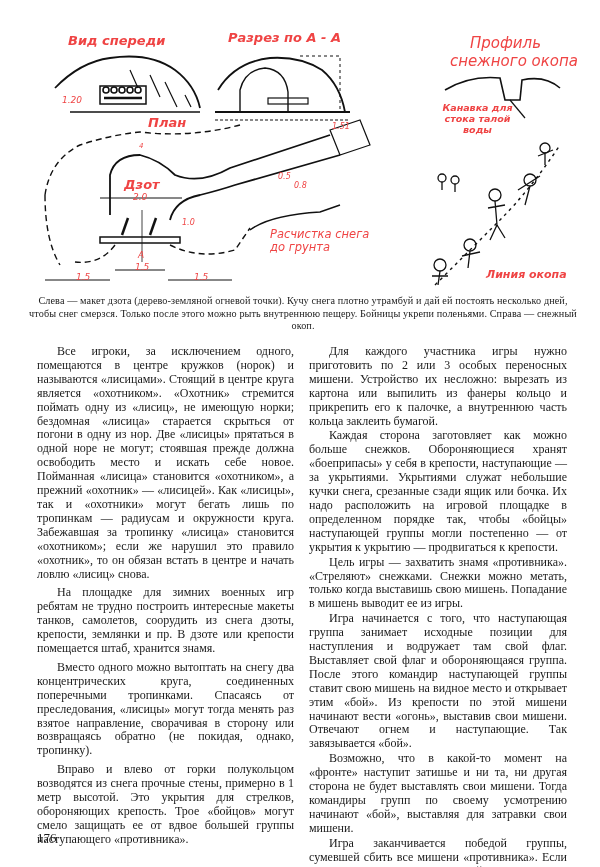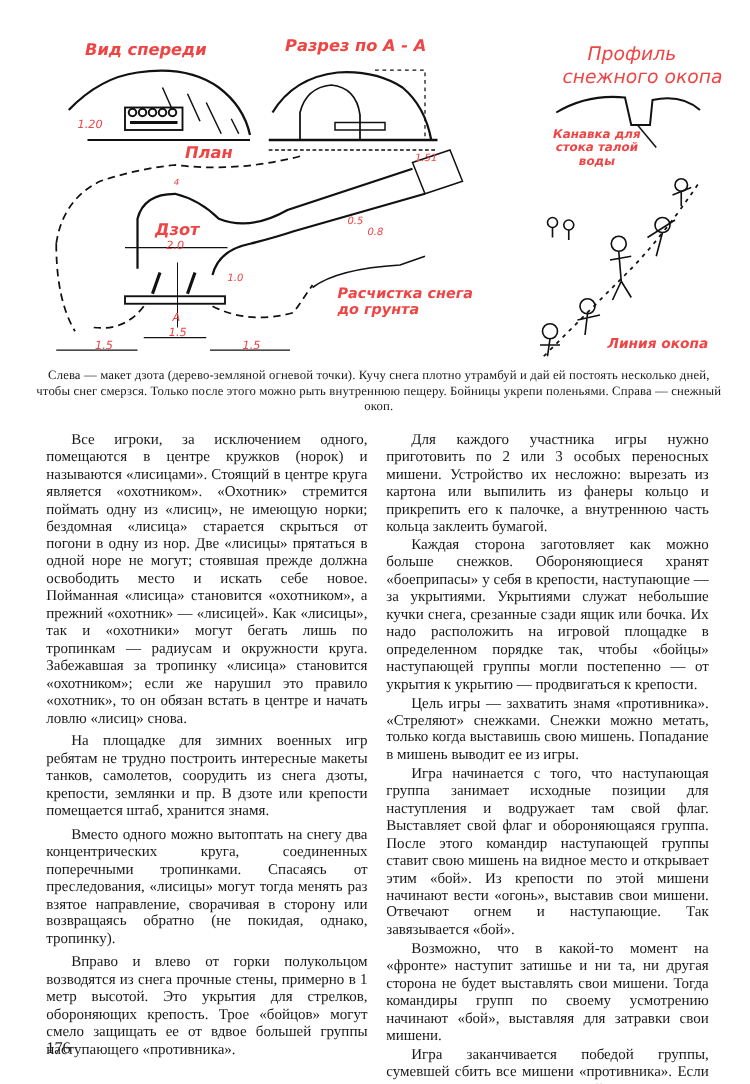--- a/index.html
+++ b/index.html
@@ -78,21 +78,21 @@
         <path d="M442 182 L442 190"></path>
       <circle cx="455" cy="180" r="4"></circle>
         <path d="M455 184 L455 192"></path>
     </g>
   </svg>
 
   <span class="diag-label" style="left:68px; top:33px; font-size:13px;">Вид спереди</span>
   <span class="diag-label" style="left:228px; top:30px; font-size:13px;">Разрез по А - А</span>
   <span class="diag-label" style="left:148px; top:115px; font-size:13px;">План</span>
   <span class="diag-label" style="left:124px; top:177px; font-size:13px;">Дзот</span>
-  <span class="diag-label" style="left:270px; top:228px; font-size:11.5px; width:110px; white-space:normal; line-height:13px; font-weight:bold;">Расчистка снега до грунта</span>
+  <span class="diag-label" style="left:270px; top:228px; font-size:11.5px; width:110px; white-space:normal; line-height:13px; font-weight:normal;">Расчистка снега до грунта</span>
   <span class="diag-label" style="left:470px; top:34px; font-size:15px; font-weight:normal;text-align:right;">Профиль</span>
   <span class="diag-label" style="left:450px; top:52px; font-size:15px; font-weight:normal;">снежного окопа</span>
   <span class="diag-label" style="left:430px; top:102px; font-size:9.5px; width:95px; white-space:normal; line-height:11px; text-align:center;">Канавка для стока талой воды</span>
   <span class="diag-label" style="left:486px; top:268px; font-size:11px;">Линия окопа</span>
 
   <span class="diag-label" style="left:62px; top:95px; font-size:9px; font-weight:normal;">1.20</span>
   <span class="diag-label" style="left:332px; top:78px; font-size:8px; font-weight:normal;margin-top:44px;">1.51</span>
   <span class="diag-label" style="left:133px; top:192px; font-size:9px; font-weight:normal;text-align:right;">2.0</span>
   <span class="diag-label" style="left:182px; top:218px; font-size:8px; font-weight:normal;">1.0</span>
   <span class="diag-label" style="left:135px; top:262px; font-size:9px; font-weight:normal;">1.5</span>

